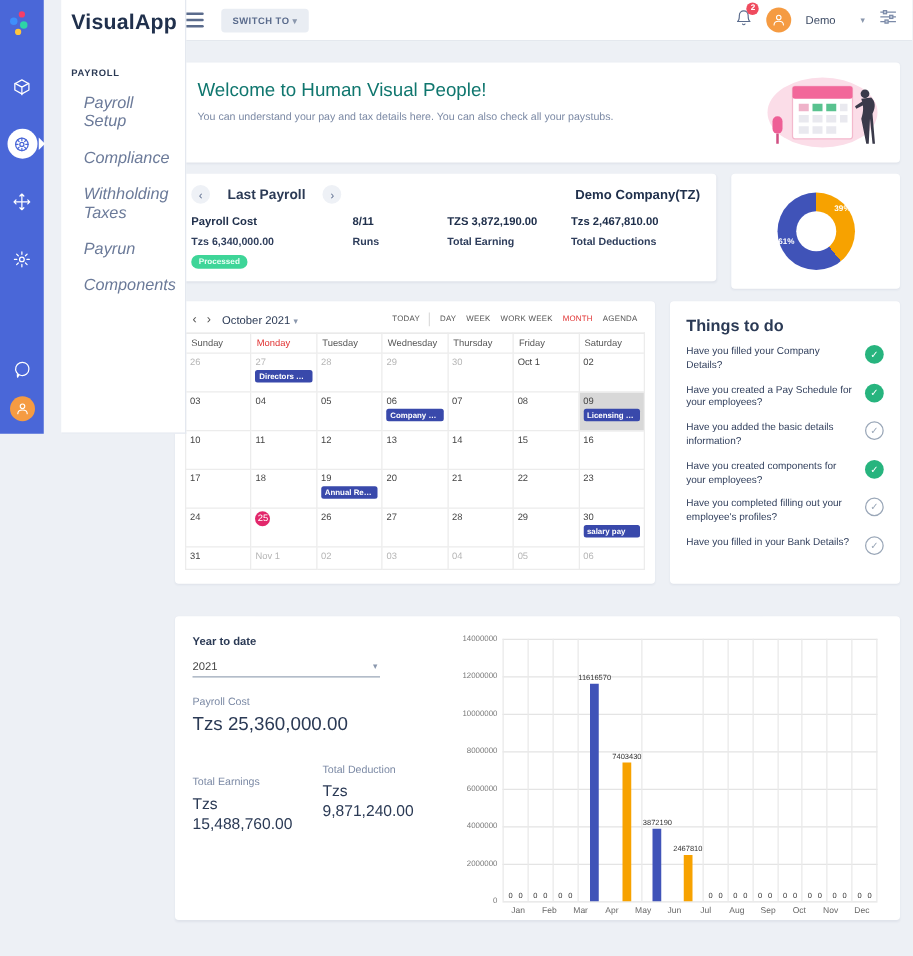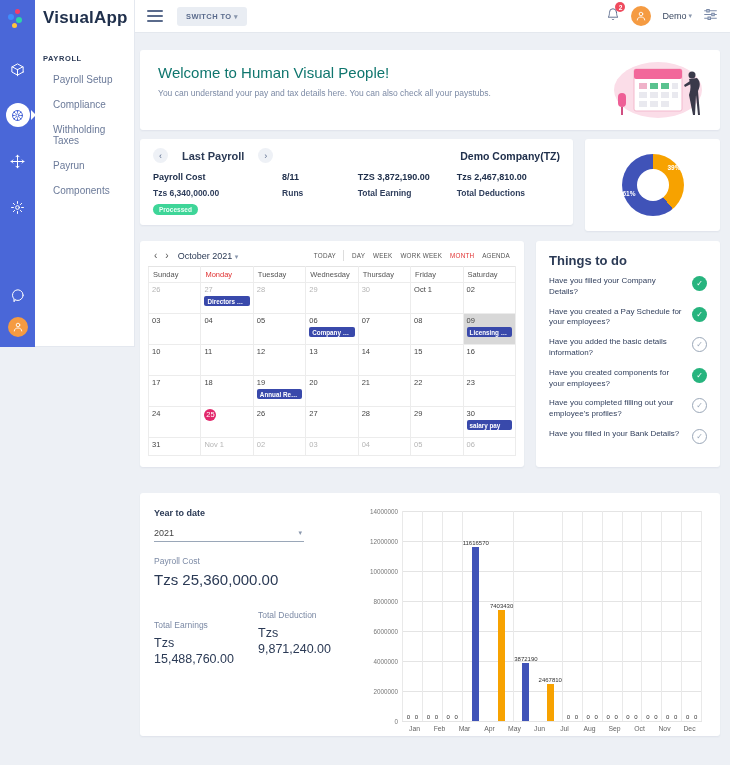--- a/index.html
+++ b/index.html
@@ -16,39 +16,39 @@
   .rail-ic { width:24px; height:24px; display:flex; align-items:center; justify-content:center; cursor:pointer; }
   .rail-ic svg { width:15px; height:15px; stroke:#fff; fill:none; stroke-width:1.6; stroke-linecap:round; stroke-linejoin:round; }
   .rail-ic.active { background:#fff; border-radius:50%; position:relative; }
   .rail-ic.active svg { stroke:#4a67d8; }
   .rail-ic.active:after { content:""; position:absolute; right:-11px; top:7px; border:5px solid transparent; border-left-color:#fff; }
   .rail-foot { margin-top:auto; margin-bottom:10px; display:flex; flex-direction:column; align-items:center; gap:10px; }
   .avatar { width:20px; height:20px; border-radius:50%; background:#f59b42; display:flex; align-items:center; justify-content:center; }
   .avatar svg { width:12px; height:12px; stroke:#fff; fill:none; stroke-width:1.8; stroke-linecap:round; }
 
   
-  .side { position:absolute; left:35px; top:0; width:100px; height:347px; background:#fff;
+  .side { position:absolute; left:49px; top:0; width:100px; height:347px; background:#fff;
     border-right:1px solid #e4e8ef; border-bottom:1px solid #e4e8ef; z-index:4; }
   .brand { font-size:17px; font-weight:bold; color:#20304c; padding:8px 0 0 8px; letter-spacing:.2px; }
   .side-section { font-size:7.5px; font-weight:bold; color:#2b3a55; letter-spacing:.6px; margin:26px 0 4px 8px; }
-  .side-item { font-size:10px; color:#6b7a99; padding:7px 16px 7px 18px; cursor:pointer; }
+  .side-item { font-size:13px; color:#6b7a99; padding:7px 16px 7px 18px; cursor:pointer;font-style:italic; }
 
   
   .topbar { position:absolute; left:135px; top:0; width:595px; height:33px; background:#fff;
     border-bottom:1px solid #e4e8ee; display:flex; align-items:center; padding:0 12px; z-index:3; }
   .burger { width:16px; cursor:pointer; margin-right:14px; }
   .burger i { display:block; height:2px; background:#5a6b8c; margin:3px 0; border-radius:1px; }
   .switch-btn { background:#e9edf3; color:#5a6b8c; font-size:7.5px; font-weight:bold; letter-spacing:.4px;
     padding:5px 9px; border-radius:3px; cursor:pointer; }
   .topbar-right { margin-left:auto; display:flex; align-items:center; gap:11px; }
   .bell-wrap { position:relative; cursor:pointer; }
   .bell-wrap svg { width:14px; height:14px; stroke:#5a6b8c; fill:none; stroke-width:1.6; stroke-linecap:round; stroke-linejoin:round; }
   .badge { position:absolute; top:-5px; right:-5px; background:#ef4b5e; color:#fff; font-size:6.5px; font-weight:bold;
     min-width:10px; height:10px; border-radius:6px; display:flex; align-items:center; justify-content:center; padding:0 2px; }
-  .user-menu { display:flex; align-items:center; gap:2px; font-size:9px; color:#3c4a63; cursor:pointer; }
+  .user-menu { display:flex; align-items:center; gap:20px; font-size:9px; color:#3c4a63; cursor:pointer; }
   .caret { font-size:7px; color:#8a97ad; }
   .customizer svg { width:15px; height:13px; stroke:#7b8aa8; stroke-width:1.6; fill:#c9d2e0; cursor:pointer; }
 
   
   .main { position:absolute; left:135px; top:33px; width:595px; height:732px; padding:9px 10px 6px 5px; }
   .title-row { display:flex; justify-content:space-between; align-items:center; padding:2px 2px 0 2px; }
   .page-title { font-size:11px; color:#3c4a63; }
   .crumb { font-size:8px; }
   .crumb .c1 { color:#4a69dd; cursor:pointer; }
   .crumb .sep { color:#9aa7bd; margin:0 2px; }

